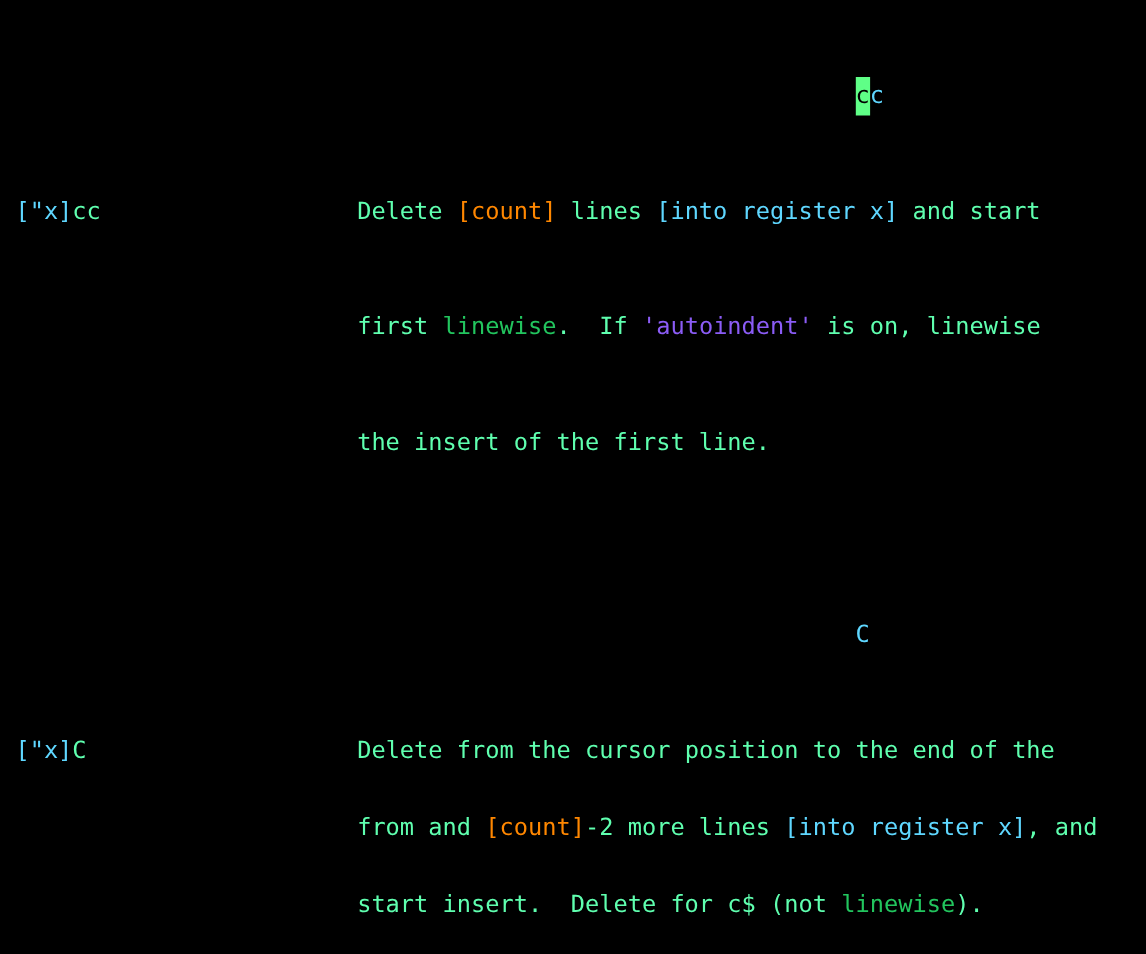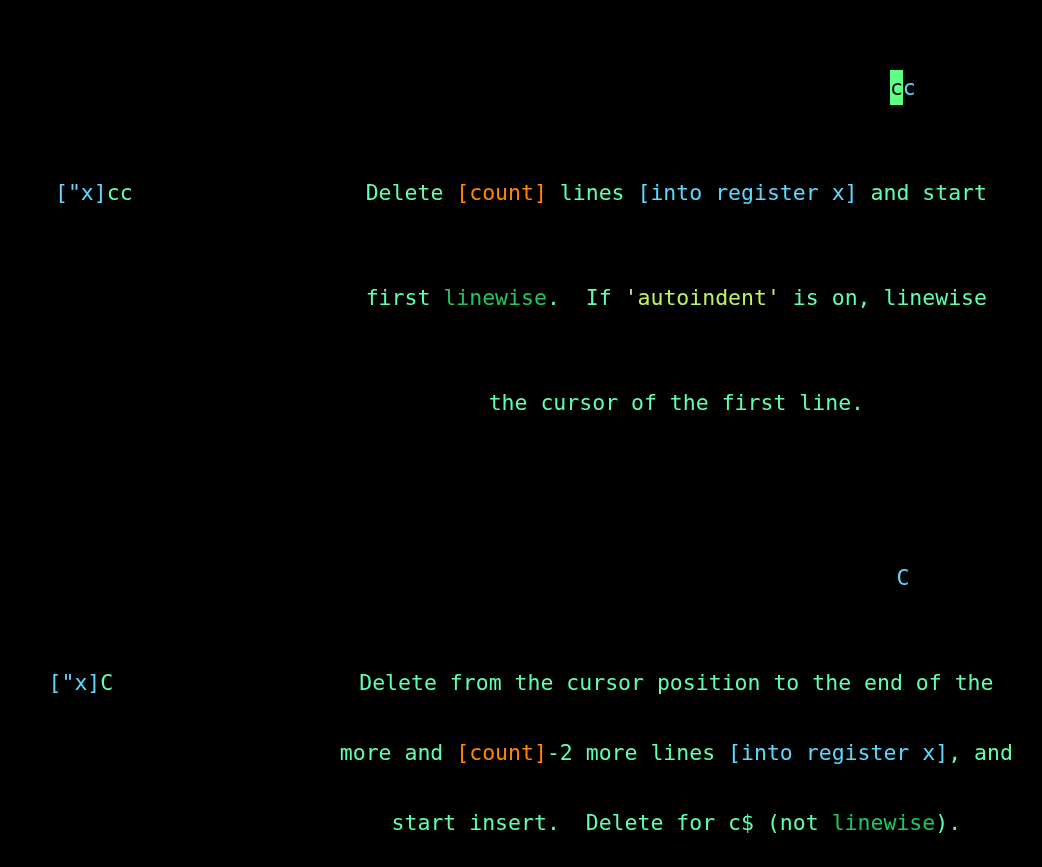--- a/index.html
+++ b/index.html
@@ -14,46 +14,46 @@
     font-family: "DejaVu Sans Mono", "Menlo", "Consolas", monospace;
     font-size: 21.5px;
     line-height: 35px;
     white-space: pre;
     color: #5fffaf;
     padding: 0 14px;
     position: relative;
     width: 1042px;
     box-sizing: border-box;
   }
-  .row { height: 35px; text-align: center; }
+  .row { height: 35px; }
   .greentxt { color: #5fffaf; }
   .oranget  { color: #ff8700; margin-top: 38px; }
   .cyantxt  { color: #5fd7ff; }
   .bluelink { color: #22c55e; }
-  .magenta  { color: #bef264; }
+  .magenta  { color: #8b5cf6; }
   .cursor-cell { background:#5fff87; color:#000; display:inline-block; }
 </style>
 </head>
 <body>
 
 <div class="terminal">
 
 <div class="row">                                                           <span class="cursor-cell">c</span><span class="cyantxt">c</span></div>
 
 <div class="row"><span class="cyantxt">["x]</span><span class="greentxt">cc</span>                  <span>Delete </span><span class="oranget">[count]</span><span> lines </span><span class="cyantxt">[into register x]</span><span> and start</span></div>
 
 <div class="row">                        <span>first </span><span class="bluelink">linewise</span><span>.  If </span><span class="magenta">'autoindent'</span><span> is on, linewise</span></div>
 
-<div class="row">                        <span>the cursor of the first line.</span></div>
+<div class="row">                        <span>the insert of the first line.</span></div>
 <div class="row"> </div>
 
 <div class="row">                                                           <span class="cyantxt">C</span></div>
 
 <div class="row"><span class="cyantxt">["x]</span><span class="greentxt">C</span>                   <span>Delete from the cursor position to the end of the</span></div>
-<div class="row">                        <span>more and </span><span class="oranget">[count]</span><span>-2 more lines </span><span class="cyantxt">[into register x]</span><span>, and</span></div>
+<div class="row">                        <span>from and </span><span class="oranget">[count]</span><span>-2 more lines </span><span class="cyantxt">[into register x]</span><span>, and</span></div>
 <div class="row">                        <span>start insert.  Delete for c$ (not </span><span class="bluelink">linewise</span><span>).</span></div>
 
 
 
 
 
 
 
 
 

